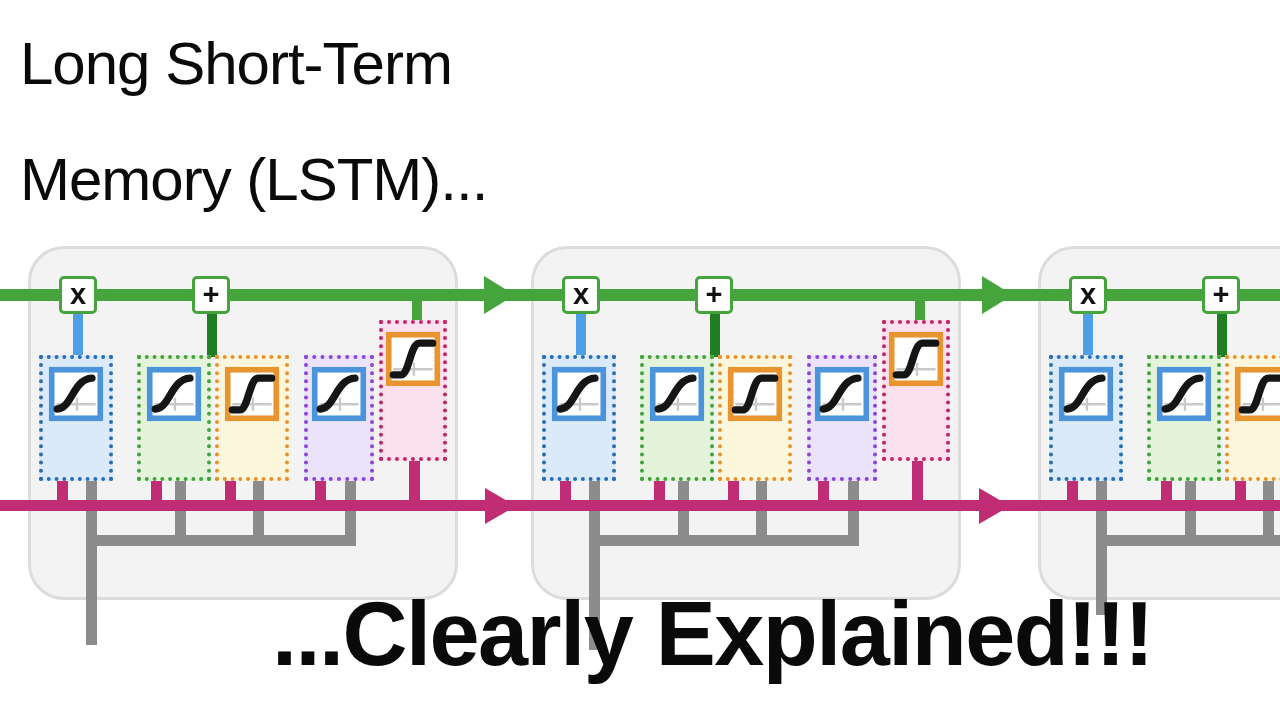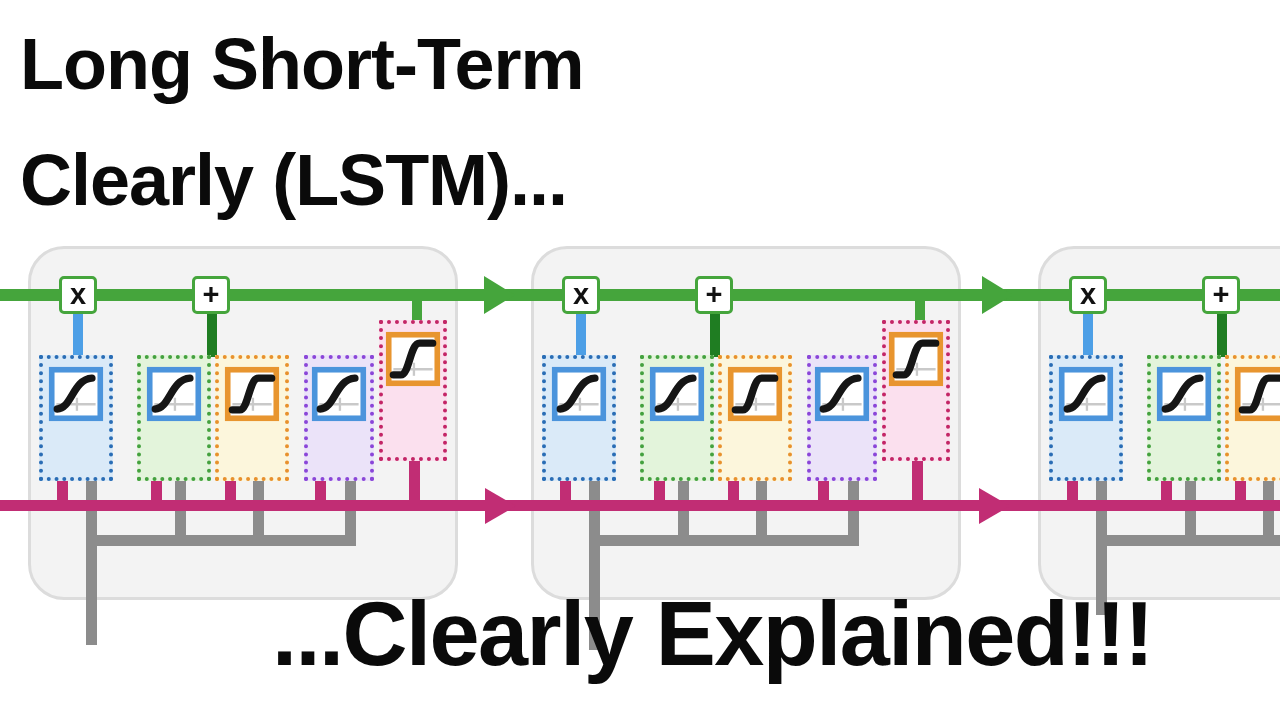--- a/index.html
+++ b/index.html
@@ -1,20 +1,20 @@
 <!DOCTYPE html>
 <html><head>
 <meta charset="utf-8">
 <style>
   html,body{margin:0;padding:0;}
   .page{position:relative;width:1280px;height:720px;background:#ffffff;overflow:hidden;
         font-family:"Liberation Sans", sans-serif;}
 
   
-  .title{position:absolute;left:20px;top:6px;z-index:6;font-weight:bold;font-size:72px;
+  .title{position:absolute;left:20px;top:6px;z-index:6;font-weight:normal;font-size:60px;
          line-height:116px;color:#0a0a0a;letter-spacing:-1px;white-space:nowrap;}
   .footer{position:absolute;left:272px;top:583px;z-index:6;font-weight:bold;font-size:90px;
           color:#0a0a0a;letter-spacing:-1.5px;white-space:nowrap;}
 
   
   .hline{position:absolute;left:0;width:1280px;}
   .hline.green{top:289px;height:12px;background:#45a53c;z-index:3;}
   .hline.pink{top:500px;height:11px;background:#c12d74;z-index:2;}
 
   .arr{position:absolute;width:0;height:0;border-top:19px solid transparent;
@@ -216,17 +216,17 @@
           <use href="#sym-tanh"></use>
         </svg>
     </div>
 
     <div class="op mul">x</div>
     <div class="op add">+</div>
   </div>
 
   <div class="title">
     <div>Long Short-Term</div>
-    <div>Clearly (LSTM)...</div>
+    <div>Memory (LSTM)...</div>
   </div>
   <div class="footer">...Clearly Explained!!!</div>
 
 </div>
 
 </body></html>

